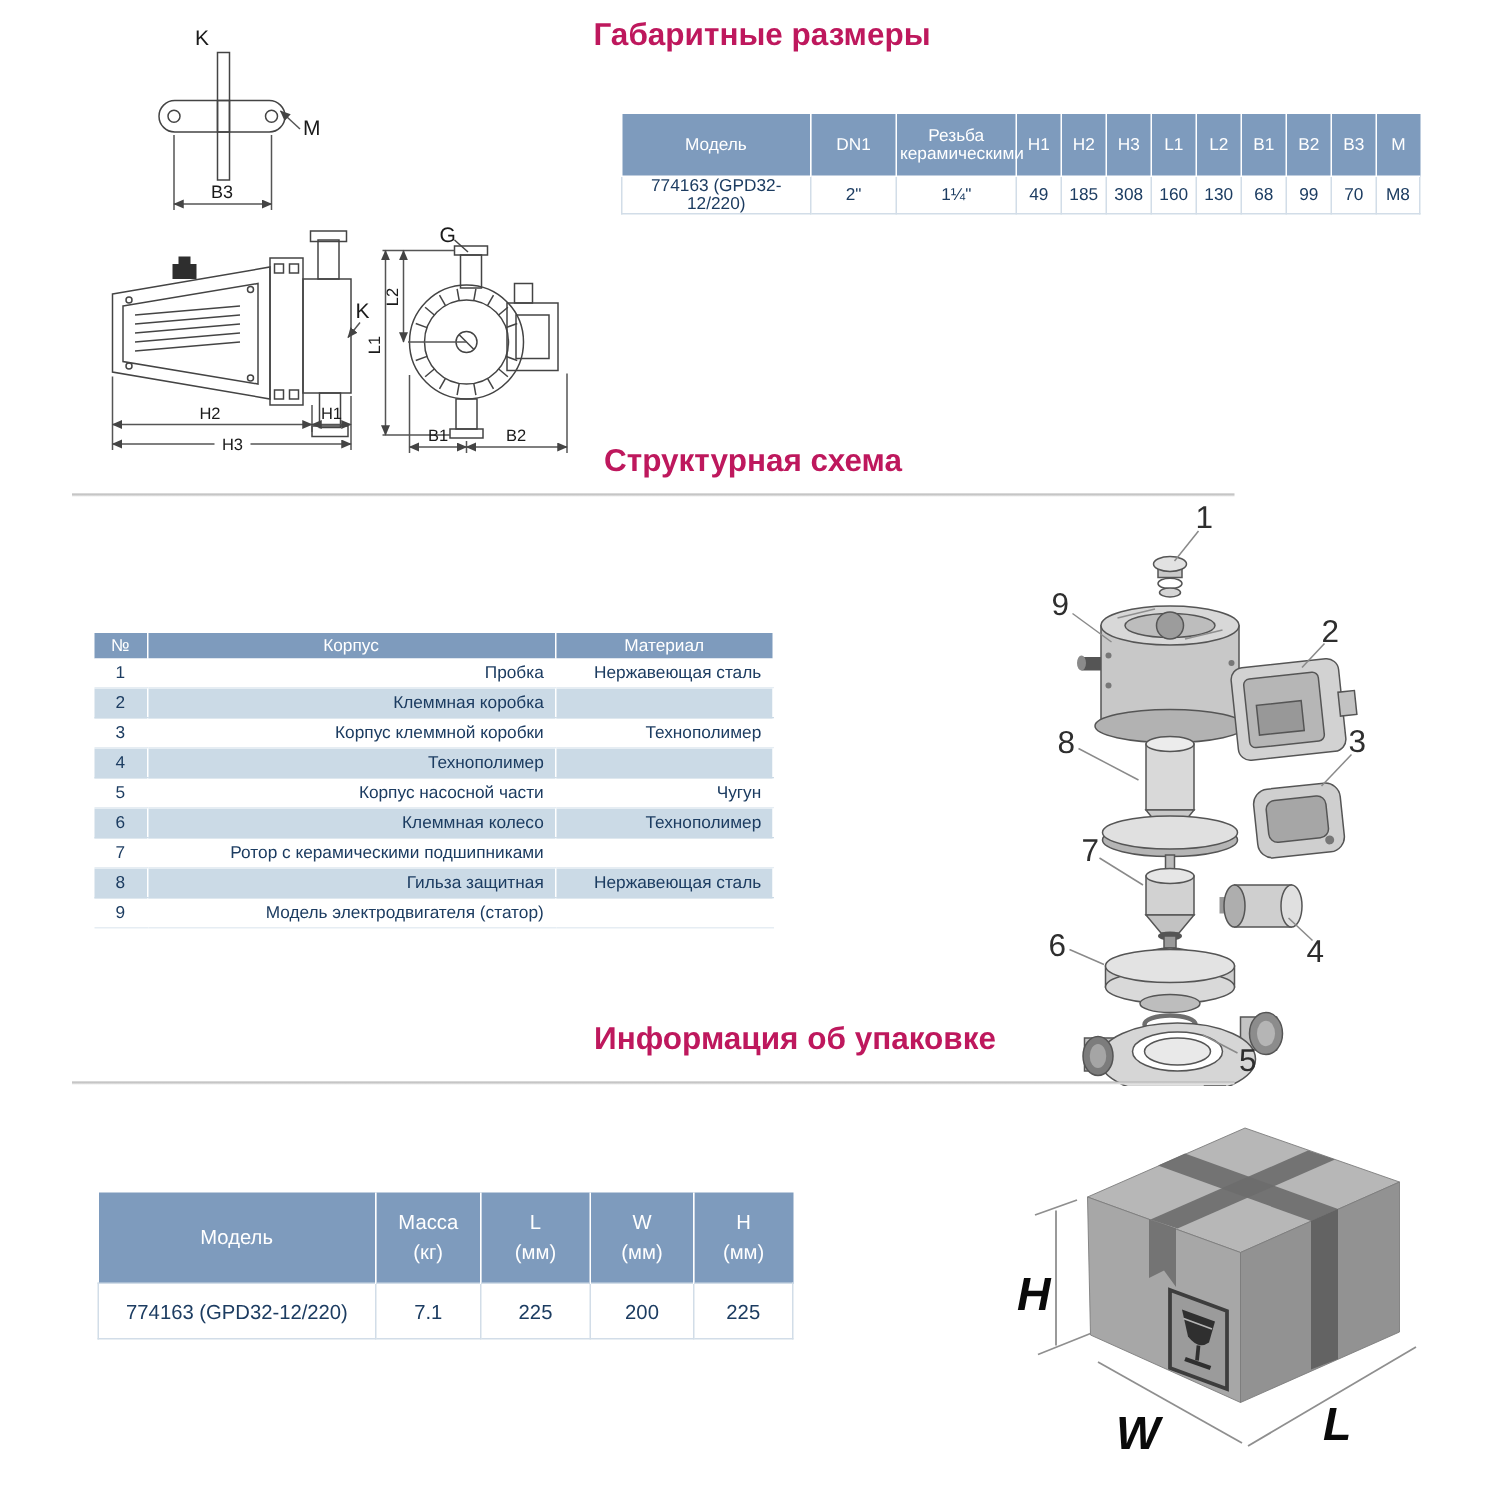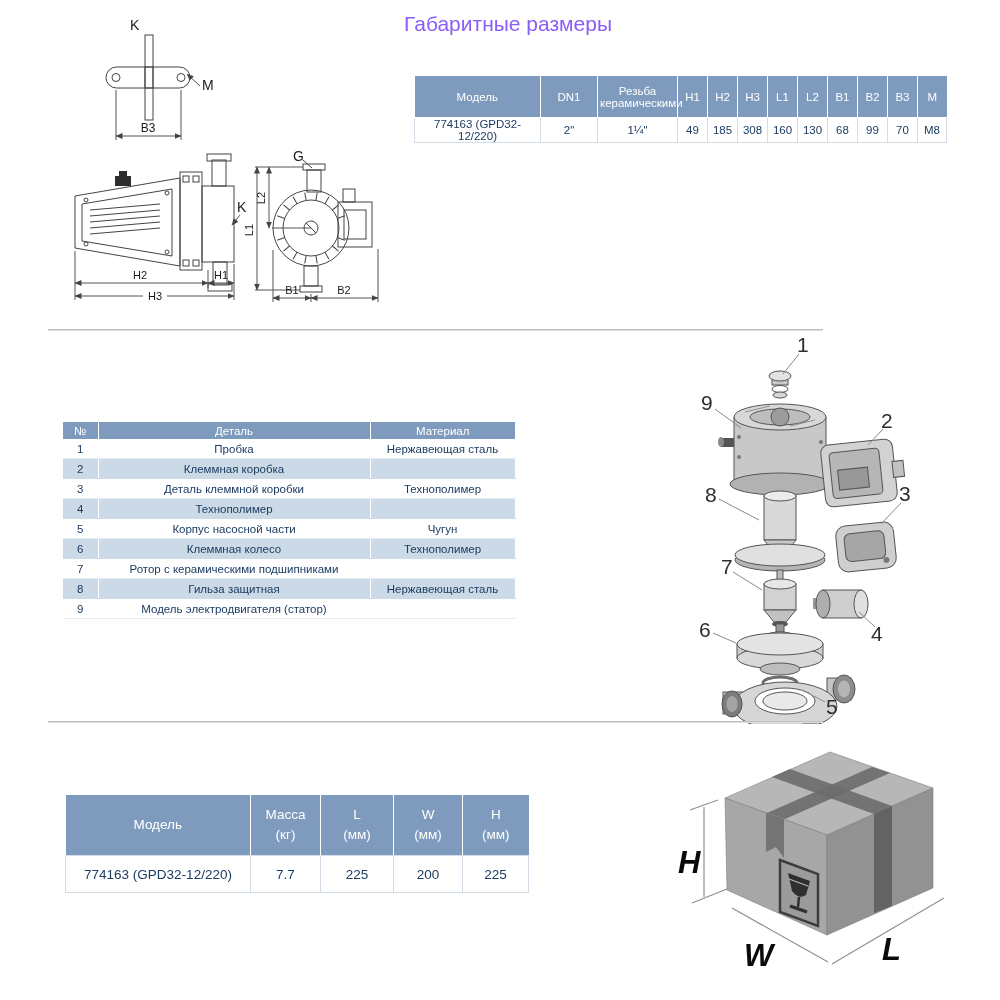--- a/index.html
+++ b/index.html
@@ -1,37 +1,37 @@
 <!DOCTYPE html>
 <html><head>
 <meta charset="utf-8">
 <style>
   html,body{margin:0;padding:0;background:#fff;}
   .page{position:relative;width:1000px;height:1000px;background:#fff;overflow:hidden;
         font-family:"Liberation Sans","DejaVu Sans",sans-serif;}
   .abs{position:absolute;}
   .sec-title{position:absolute;margin:0;transform:translateX(-50%);white-space:nowrap;
-             font-size:21px;font-weight:400;color:#8b5cf6;}
+             font-size:21px;font-weight:700;color:#be185d;}
   .rule{position:absolute;left:48px;width:775px;height:2px;
         background:linear-gradient(#b2b2b2,#ececec);}
   table{border-collapse:collapse;table-layout:fixed;}
   
   .dims-table{width:532px;font-size:11.5px;}
   .dims-table th{background:#7e9bbd;color:#fff;font-weight:400;height:41px;padding:0 2px;
                  border-right:1px solid #fff;border-bottom:1px solid #fff;text-align:center;}
   .dims-table th:last-child{border-right:none;}
   .dims-table td{color:#1c3c61;text-align:center;height:24px;padding:0 2px;
                  border:1px solid #d2dde8;background:#fff;}
   
   .parts-table{width:452px;font-size:11.5px;}
   .parts-table th{background:#7e9bbd;color:#fff;font-weight:400;height:17px;padding:0 4px;
                   border-right:1px solid #fff;text-align:center;}
   .parts-table th:last-child{border-right:none;}
   .parts-table td{color:#1c3c61;height:19px;padding:0 7px;background:#fff;
-                  border-right:1px solid #fff;border-bottom:1px solid #e6edf3;text-align:center;}
+                  border-right:1px solid #fff;border-bottom:1px solid #e6edf3;text-align:right;}
   .parts-table td:first-child{text-align:center;padding:0 2px;}
   .parts-table tbody tr:nth-child(even) td{background:#cbdae6;border-bottom:1px solid #cbdae6;}
   
   .pack-table{width:463px;font-size:13.5px;}
   .pack-table th{background:#7e9bbd;color:#fff;font-weight:400;height:60px;padding:0 4px;
                  border-right:1px solid #fff;text-align:center;line-height:1.45;}
   .pack-table th:last-child{border-right:none;}
   .pack-table td{color:#1c3c61;text-align:center;height:36px;padding:0 4px;
                  border:1px solid #d2dde8;background:#fff;}
   
@@ -209,49 +209,50 @@
           <td>160</td>
           <td>130</td>
           <td>68</td>
           <td>99</td>
           <td>70</td>
           <td>M8</td>
         </tr>
       </tbody>
     </table>
 
+  <h2 class="sec-title" style="left:502px;top:296px">Структурная схема</h2>
   <div class="rule" style="top:329px"></div>
 
   <table class="parts-table abs" style="left:63px;top:422px">
     <colgroup>
         <col style="width:35px">
         <col style="width:272px">
         <col style="width:145px">
       </colgroup>
   <thead>
         <tr>
           <th>№</th>
-          <th>Деталь</th>
+          <th>Корпус</th>
           <th>Материал</th>
         </tr>
       </thead>
       <tbody>
         <tr>
           <td>1</td>
           <td>Пробка</td>
           <td>Нержавеющая сталь</td>
         </tr>
         <tr>
           <td>2</td>
           <td>Клеммная коробка</td>
           <td></td>
         </tr>
         <tr>
           <td>3</td>
-          <td>Деталь клеммной коробки</td>
+          <td>Корпус клеммной коробки</td>
           <td>Технополимер</td>
         </tr>
         <tr>
           <td>4</td>
           <td>Технополимер</td>
           <td></td>
         </tr>
         <tr>
           <td>5</td>
           <td>Корпус насосной части</td>
@@ -377,20 +378,21 @@
     <line class="lead" x1="58" y1="240" x2="87" y2="258"></line>
     <text class="callout" x="46" y="242">7</text>
     <line class="lead" x1="38" y1="301" x2="61" y2="311"></line>
     <text class="callout" x="24" y="305">6</text>
     <line class="lead" x1="200" y1="295" x2="184" y2="280"></line>
     <text class="callout" x="196" y="309">4</text>
     <line class="lead" x1="150" y1="370" x2="127" y2="358"></line>
     <text class="callout" x="151" y="382">5</text>
   </svg>
 
+  <h2 class="sec-title" style="left:530px;top:681px">Информация об упаковке</h2>
   <div class="rule" style="top:721px"></div>
 
   <table class="pack-table abs" style="left:65px;top:795px">
     <colgroup>
         <col style="width:185px">
         <col style="width:70px">
         <col style="width:73px">
         <col style="width:69px">
         <col style="width:66px">
       </colgroup>
@@ -399,21 +401,21 @@
           <th>Модель</th>
           <th>Масса<br>(кг)</th>
           <th>L<br>(мм)</th>
           <th>W<br>(мм)</th>
           <th>H<br>(мм)</th>
         </tr>
       </thead>
       <tbody>
         <tr>
           <td>774163 (GPD32-12/220)</td>
-          <td>7.7</td>
+          <td>7.1</td>
           <td>225</td>
           <td>200</td>
           <td>225</td>
         </tr>
       </tbody>
     </table>
 
   <svg class="abs" style="left:660px;top:740px" width="330" height="260" viewBox="0 0 330 260">
     <g>
       <polygon points="65,58 170,12 273,48 167,95" fill="#b7b7b7" stroke="#7d7d7d" stroke-width="0.6"></polygon>

